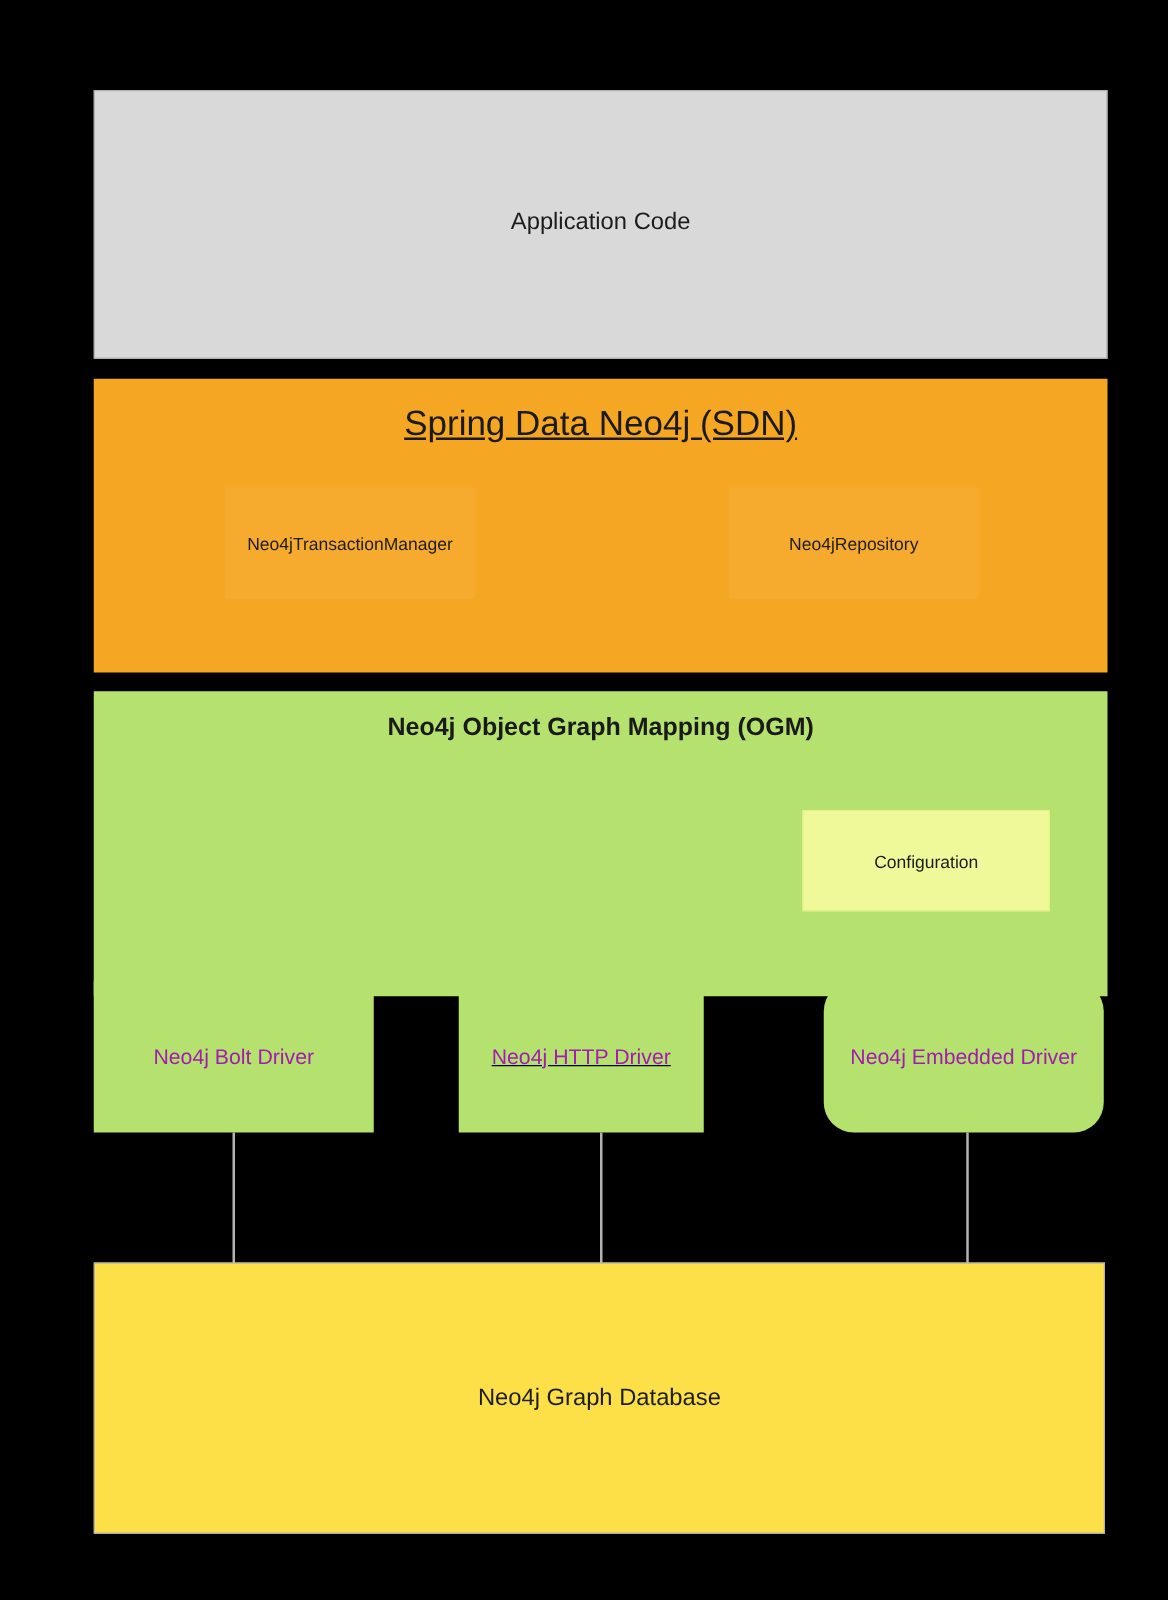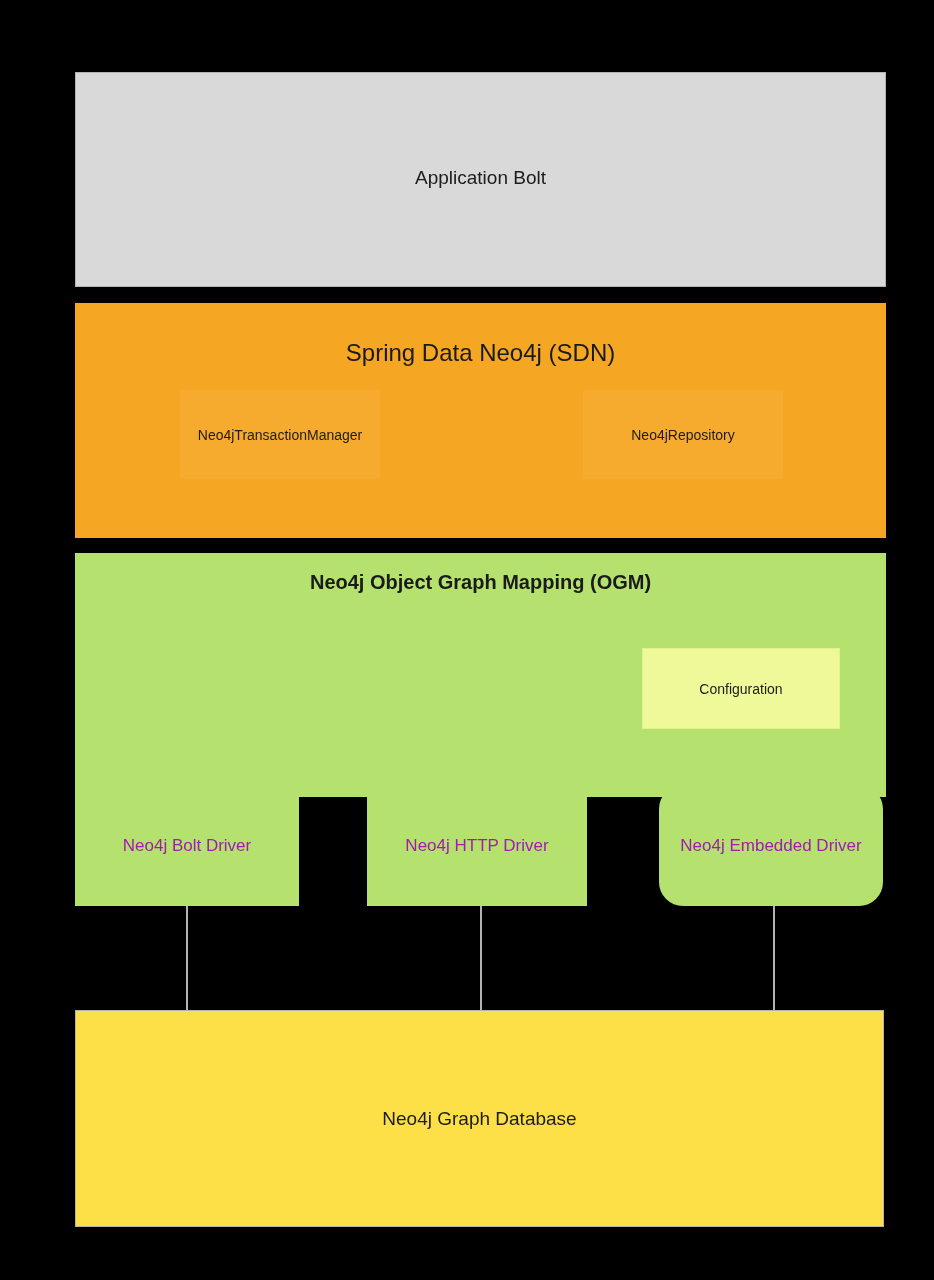--- a/index.html
+++ b/index.html
@@ -53,22 +53,23 @@
 
   
   .sdn {
     left: 75px;
     top: 303px;
     width: 811px;
     height: 235px;
     background: #f5a623;
   }
   .sdn .layer-title {
-    top: 36px;
-    font-size: 24px;
+    top: 20px;
+    font-size: 28px;
+    text-decoration: underline;
   }
   .sdn-inner {
     position: absolute;
     top: 87px;
     height: 89px;
     background: #f7ab2e;
     box-sizing: border-box;
     display: flex;
     align-items: center;
     justify-content: center;
@@ -122,21 +123,21 @@
     display: flex;
     align-items: center;
     justify-content: center;
   }
   .driver span {
     font-size: 17px;
     color: #a21caf;
     white-space: nowrap;
   }
   .driver-1 { left: 75px;  width: 224px; }
-  .driver-2 { left: 367px; width: 220px; }
+  .driver-2 { left: 367px; width: 196px; text-decoration: underline; }
   .driver-3 { left: 659px; width: 224px; border-radius: 24px; }
 
   
   .connector {
     position: absolute;
     top: 906px;
     width: 2px;
     height: 105px;
     background: #b3b3b3;
   }
@@ -159,21 +160,21 @@
     font-size: 19px;
     color: #1c1c1c;
   }
 </style>
 </head>
 <body>
 
 <div id="diagram">
 
   <div class="layer app-code">
-    <div class="center-label">Application Bolt</div>
+    <div class="center-label">Application Code</div>
   </div>
 
   <div class="layer sdn">
     <div class="layer-title">Spring Data Neo4j (SDN)</div>
     <div class="sdn-inner sdn-inner-1">
       <span>Neo4jTransactionManager</span>
     </div>
     <div class="sdn-inner sdn-inner-2">
       <span>Neo4jRepository</span>
     </div>

